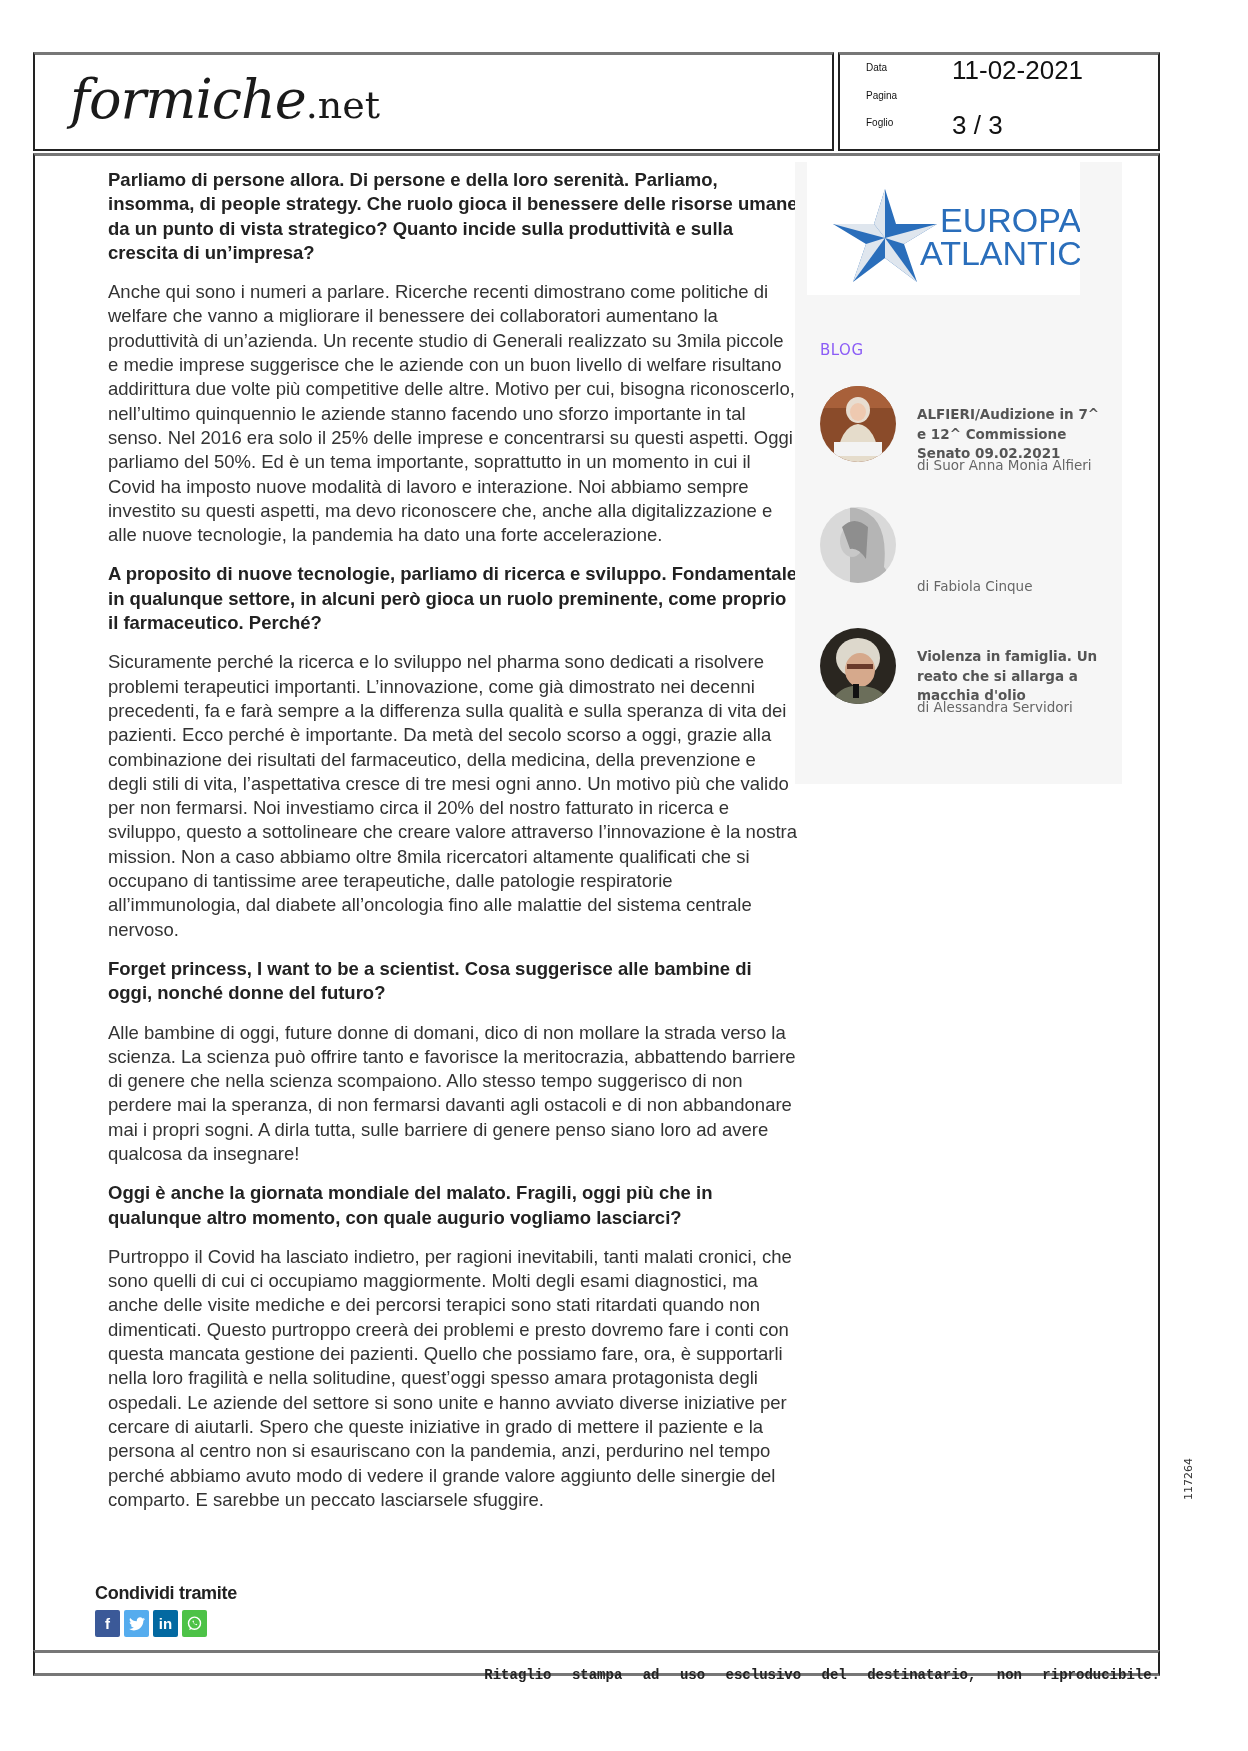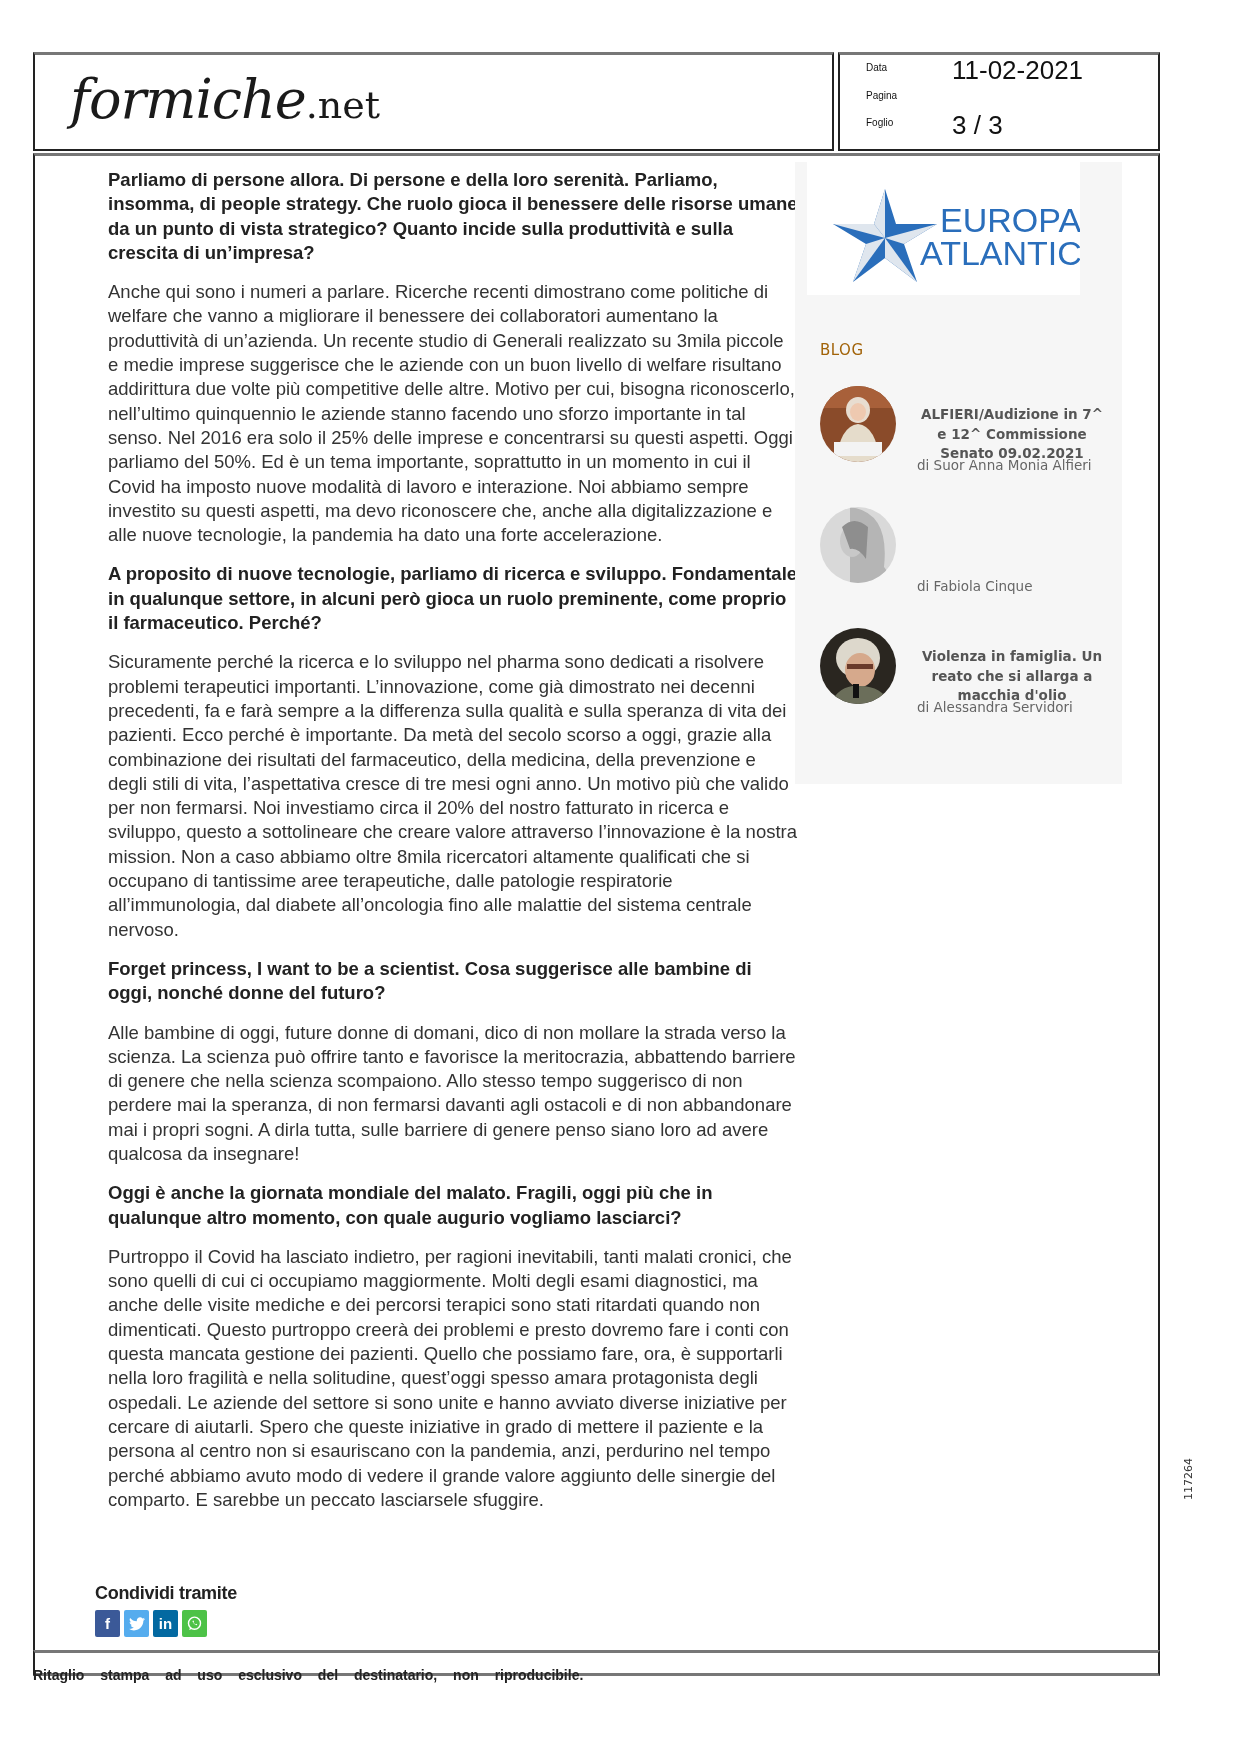--- a/index.html
+++ b/index.html
@@ -20,29 +20,29 @@
 
   #article { position: absolute; left: 79px; top: 168px; width: 690px; font-family: "Liberation Sans", sans-serif; font-size: 18.5px; line-height: 24.3px; color: #333; margin-left: 29px; }
   #article p { margin: 0 0 15px 0; }
   #article p.q { font-weight: bold; color: #222; }
 
   #share { position: absolute; left: 95px; top: 1583px; text-align: right; }
   #share .lbl { font-family: "Liberation Sans", sans-serif; font-weight: bold; font-size: 18px; color: #222; letter-spacing: -0.3px; }
   #share .icons { display: flex; gap: 4px; margin-top: 6px; }
   #share .ic { width: 25px; height: 27px; border-radius: 2px; display: flex; align-items: center; justify-content: center; color: #fff; font-family: "Liberation Sans", sans-serif; font-weight: bold; font-size: 15px; }
 
-  #sidebar { position: absolute; left: 795px; top: 162px; width: 327px; height: 622px; background: #f6f6f6; text-align: center; }
+  #sidebar { position: absolute; left: 795px; top: 162px; width: 327px; height: 622px; background: #f6f6f6; }
   #logo-box { position: absolute; left: 12px; top: 0px; width: 273px; height: 133px; background: #ffffff; }
-  #blog-title { position: absolute; left: 25px; top: 179px; font-family: "DejaVu Sans", sans-serif; font-size: 15px; color: #a16207; letter-spacing: 0.5px; }
+  #blog-title { position: absolute; left: 25px; top: 179px; font-family: "DejaVu Sans", sans-serif; font-size: 15px; color: #8b5cf6; letter-spacing: 0.5px; }
   .post { position: absolute; left: 25px; width: 290px; }
   .post .avatar { position: absolute; left: 0; top: 0; width: 76px; height: 76px; border-radius: 50%; overflow: hidden; }
   .post .title { position: absolute; left: 97px; top: 0; width: 190px; font-family: "DejaVu Sans", sans-serif; font-weight: bold; font-size: 13.5px; line-height: 19.5px; color: #555; margin-top: 19px; }
   .post .author { position: absolute; left: 97px; font-family: "DejaVu Sans", sans-serif; font-size: 13.5px; color: #666; }
 
-  #footer-text { position: absolute; left: 33px; top: 1667px; width: 1127px; text-align: left; font-family: Liberation Sans, sans-serif; font-weight: bold; font-size: 14px; color: #222; word-spacing: 12px; }
+  #footer-text { position: absolute; left: 33px; top: 1667px; width: 1127px; text-align: right; font-family: Liberation Mono, monospace; font-weight: bold; font-size: 14px; color: #222; word-spacing: 12px; }
 
   #doc-id { position: absolute; left: 1182px; top: 1500px; transform: rotate(-90deg); transform-origin: left top; font-family: "DejaVu Sans", sans-serif; font-size: 11px; color: #333; }
 </style>
 </head>
 <body>
 
 <div class="box" id="hdr-left"></div>
 <div class="box" id="hdr-right"></div>
 <div class="box" id="body-box"></div>
 <div class="box" id="footer-box"></div>

